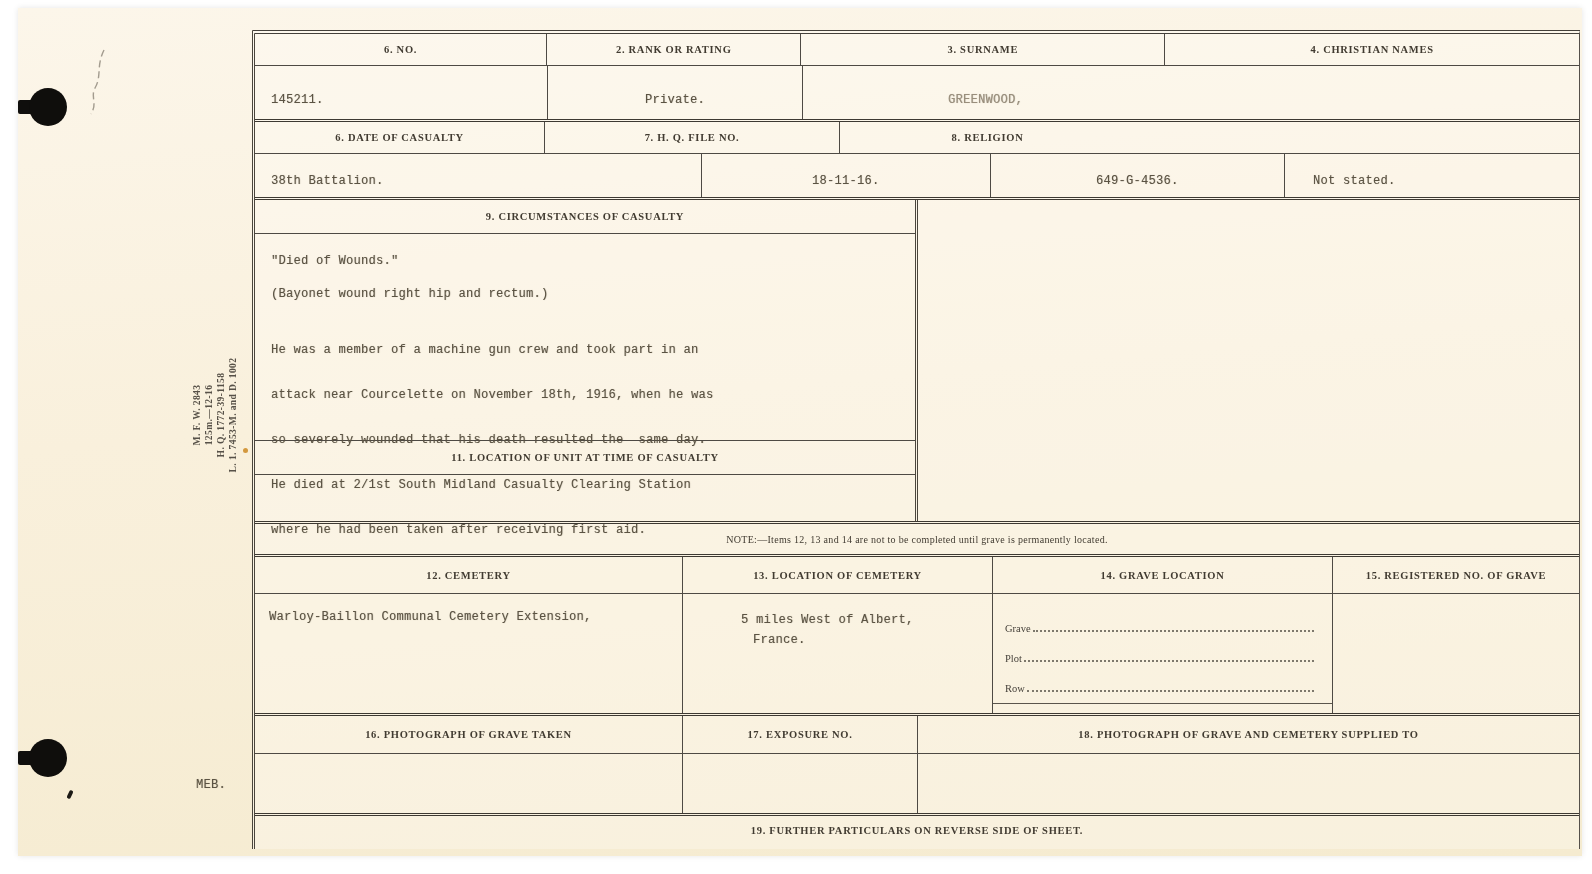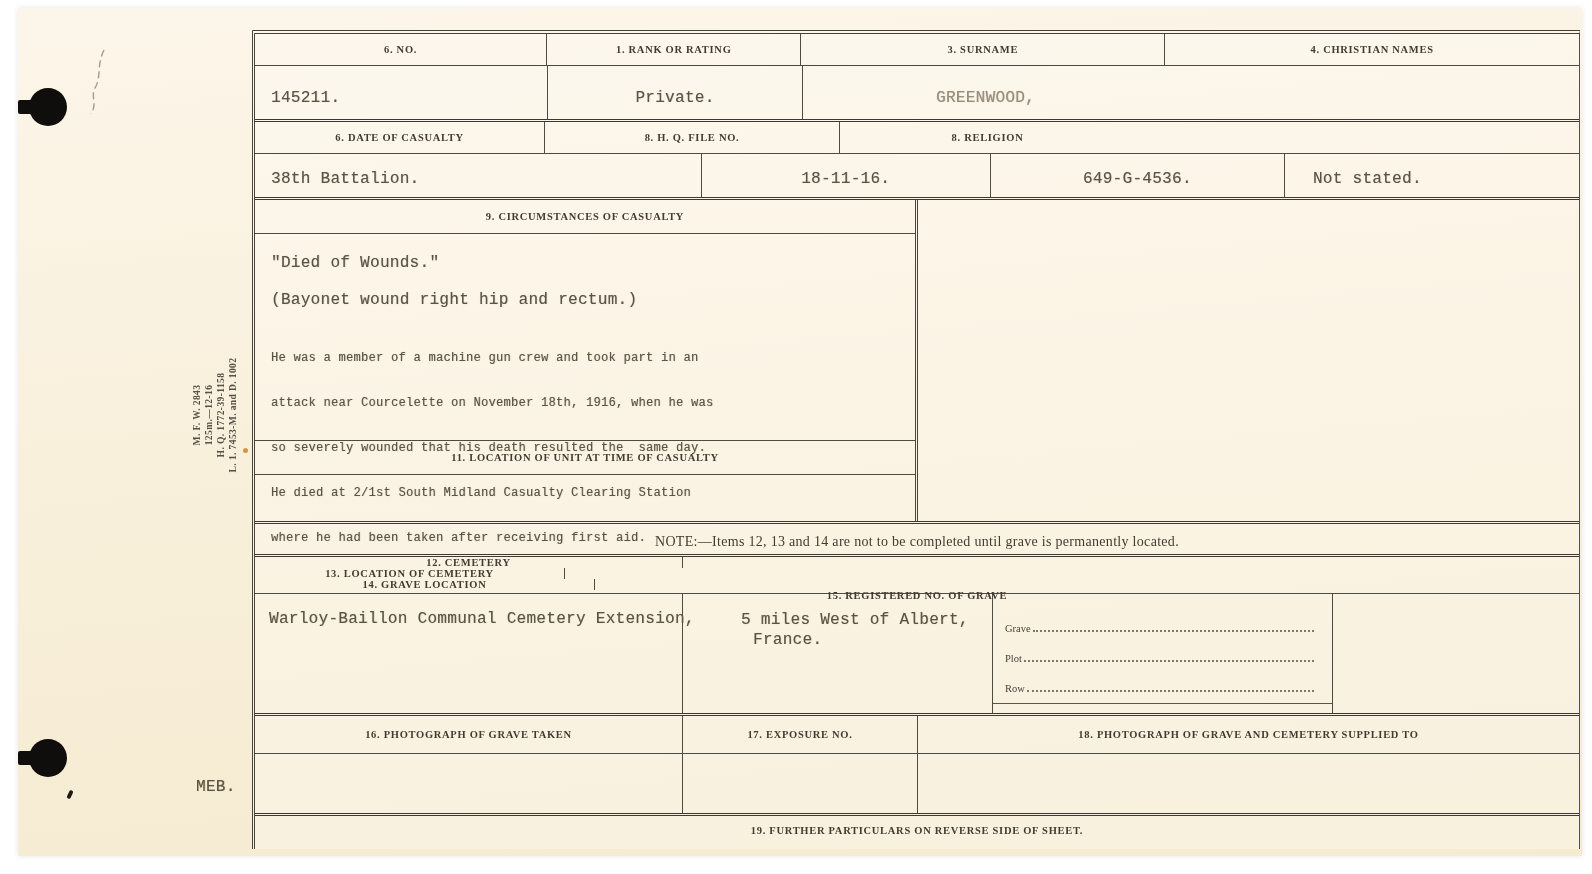--- a/index.html
+++ b/index.html
@@ -47,44 +47,44 @@
   .cell { border-right: 1px solid #4e4a44; position: relative; }
   .cell:last-child { border-right: none; }
 
   .rule-thin { border-bottom: 1px solid #4e4a44; }
   .rule-double { border-bottom: 3px double #3d3932; }
 
   .lbl { font-family: "Liberation Serif", serif; font-size: 10.5px; font-weight: bold;
     letter-spacing: .7px; color: #413b31; text-align: center; }
   .hcell { display: flex; align-items: center; justify-content: center; }
 
-  .typed { font-family: "Liberation Mono", monospace; font-size: 16px; color: #5b5343;
+  .typed { font-family: "Liberation Mono", monospace; font-size: 12px; color: #5b5343;
     letter-spacing: .3px; text-shadow: .4px .4px .7px rgba(87,80,63,.45); white-space: pre; }
   .typed.faded { color: #998e7c; }
 
   .vcell { display: flex; align-items: flex-end; }
 
   
   .r1h, .r2h { height: 32px; }
   .r1v { height: 56px; } .r1v .typed { padding-bottom: 12px; }
   .r2v { height: 46px; } .r2v .typed { padding-bottom: 9px; }
 
   .mid { height: 324px; }
   .mid-left { width: 663px; border-right: 3px double #4a453c; }
   .mid-right { flex: 1; }
   .sec-head { height: 34px; }
   .sec-head-10 { height: 36px; }
   .circ-body { height: 207px; padding: 20px 0 0 16px; }
   .circ-line { margin-bottom: 19px; }
   .circ-para div { line-height: 17px; }
 
   .note-row { height: 33px; padding-top: 10px; }
-  .note-row .lbl { font-weight: normal; font-size: 14px; letter-spacing: .3px; }
-
-  .cemh { height: 37px; flex-direction: column; }
+  .note-row .lbl { font-weight: normal; font-size: 10px; letter-spacing: .3px; }
+
+  .cemh { height: 37px; }
   .cemv { height: 122px; }
   .cem-c1 { width: 428px; overflow: visible; }
   .cem-c1 .typed { padding: 16px 0 0 14px; position: relative; z-index: 2; }
   .cem-c2 { width: 310px; }
   .cem-c2 .typed { padding: 16px 0 0 58px; line-height: 20px; }
   .cem-c2 .l2 { padding-left: 70px; }
   .cem-c3 { width: 340px; padding: 16px 14px 0 12px; }
   .cem-c3::after { content: ""; position: absolute; left: 0; right: 0; bottom: 9px;
     border-bottom: 1px solid #5a554c; }
   .cem-c4 { flex: 1; }
@@ -126,21 +126,21 @@
 
   <div class="initials typed">MEB.</div>
 
   <div class="formtable">
 
     <div class="frow r1h rule-thin">
       <div class="cell hcell" style="width:293px">
         <span class="lbl">6. NO.</span>
         </div>
       <div class="cell hcell" style="width:255px">
-        <span class="lbl">1. RANK OR RATING</span>
+        <span class="lbl">2. RANK OR RATING</span>
         </div>
       <div class="cell hcell" style="width:365px">
         <span class="lbl">3. SURNAME</span>
         </div>
       <div class="cell hcell" style="width:415px">
         <span class="lbl">4. CHRISTIAN NAMES</span>
         </div>
     </div>
 
     <div class="frow r1v rule-double">
@@ -153,21 +153,21 @@
       <div class="cell vcell" style="width:365px;justify-content:center">
         <span class="typed faded">GREENWOOD,</span>
         </div>
     </div>
 
     <div class="frow r2h rule-thin">
       <div class="cell hcell" style="width:290px">
         <span class="lbl">6. DATE OF CASUALTY</span>
         </div>
       <div class="cell hcell" style="width:295px">
-        <span class="lbl">8. H. Q. FILE NO.</span>
+        <span class="lbl">7. H. Q. FILE NO.</span>
         </div>
       <div class="cell hcell" style="width:295px">
         <span class="lbl">8. RELIGION</span>
         </div>
     </div>
 
     <div class="frow r2v rule-double">
       <div class="cell vcell" style="width:448px">
         <span class="typed" style="padding-left:16px">38th Battalion.</span>
         </div>

